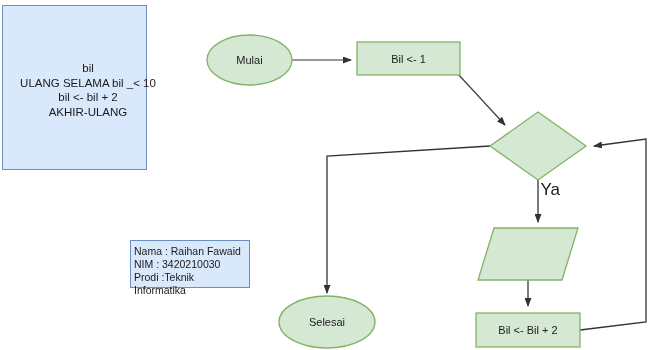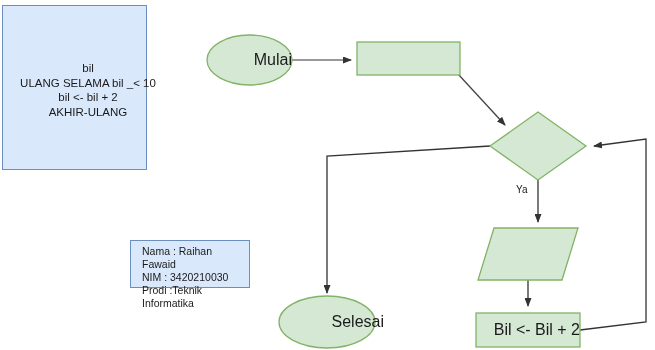--- a/index.html
+++ b/index.html
@@ -43,45 +43,45 @@
     font-size: 11.5px;
     line-height: 14.5px;
     white-space: pre-line;
     text-align: center;
   }
   #identity-box {
     left: 130px;
     top: 240px;
     width: 120px;
     height: 48px;
-    padding: 4px 4px 0 11px;
+    padding: 4px 4px 0 3px;
     font-size: 10.5px;
     line-height: 13px;
   }
   .svg-layer {
     position: absolute;
     left: 0;
     top: 0;
     width: 655px;
     height: 350px;
   }
   .node-text {
     position: absolute;
-    text-align: right;
+    text-align: center;
     color: #1a1a1a;
-    font-size: 16px;
+    font-size: 11px;
     line-height: 14px;
     pointer-events: none;
   }
   .edge-label {
     position: absolute;
     color: #1a1a1a;
-    font-size: 10px;
+    font-size: 17px;
     line-height: 13px;
-    text-align: left;
+    text-align: right;
   }
 </style>
 </head>
 <body>
 
 <div id="canvas">
 
   <div class="note-box" id="pseudocode-box">
     <div id="pseudocode-text">bil
 ULANG SELAMA bil _&lt; 10
@@ -109,18 +109,19 @@
 
     <ellipse cx="249.5" cy="60" rx="42.5" ry="25" fill="#d5e8d4" stroke="#82b366" stroke-width="1.3"></ellipse>
     <rect x="357" y="42" width="103" height="33" fill="#d5e8d4" stroke="#82b366" stroke-width="1.3"></rect>
     <polygon points="538,112 586,146 538,180 490,146" fill="#d5e8d4" stroke="#82b366" stroke-width="1.3"></polygon>
     <polygon points="494,228 578,228 562,280 478,280" fill="#d5e8d4" stroke="#82b366" stroke-width="1.3"></polygon>
     <rect x="476" y="313" width="104" height="34" fill="#d5e8d4" stroke="#82b366" stroke-width="1.3"></rect>
     <ellipse cx="327" cy="322" rx="48" ry="26" fill="#d5e8d4" stroke="#82b366" stroke-width="1.3"></ellipse>
   </svg>
 
   <div class="node-text" style="left:207px; top:53px; width:85px;">Mulai</div>
+  <div class="node-text" style="left:357px; top:52px; width:103px;">Bil &lt;- 1</div>
   <div class="node-text" style="left:476px; top:323px; width:104px;">Bil &lt;- Bil + 2</div>
-  <div class="node-text" style="left:288px; top:315px; width:96px;">Selesai</div>
+  <div class="node-text" style="left:279px; top:315px; width:96px;">Selesai</div>
 
   <div class="edge-label" style="left:516px; top:183px; width:44px;">Ya</div>
 
 </div>
 
 </body></html>

